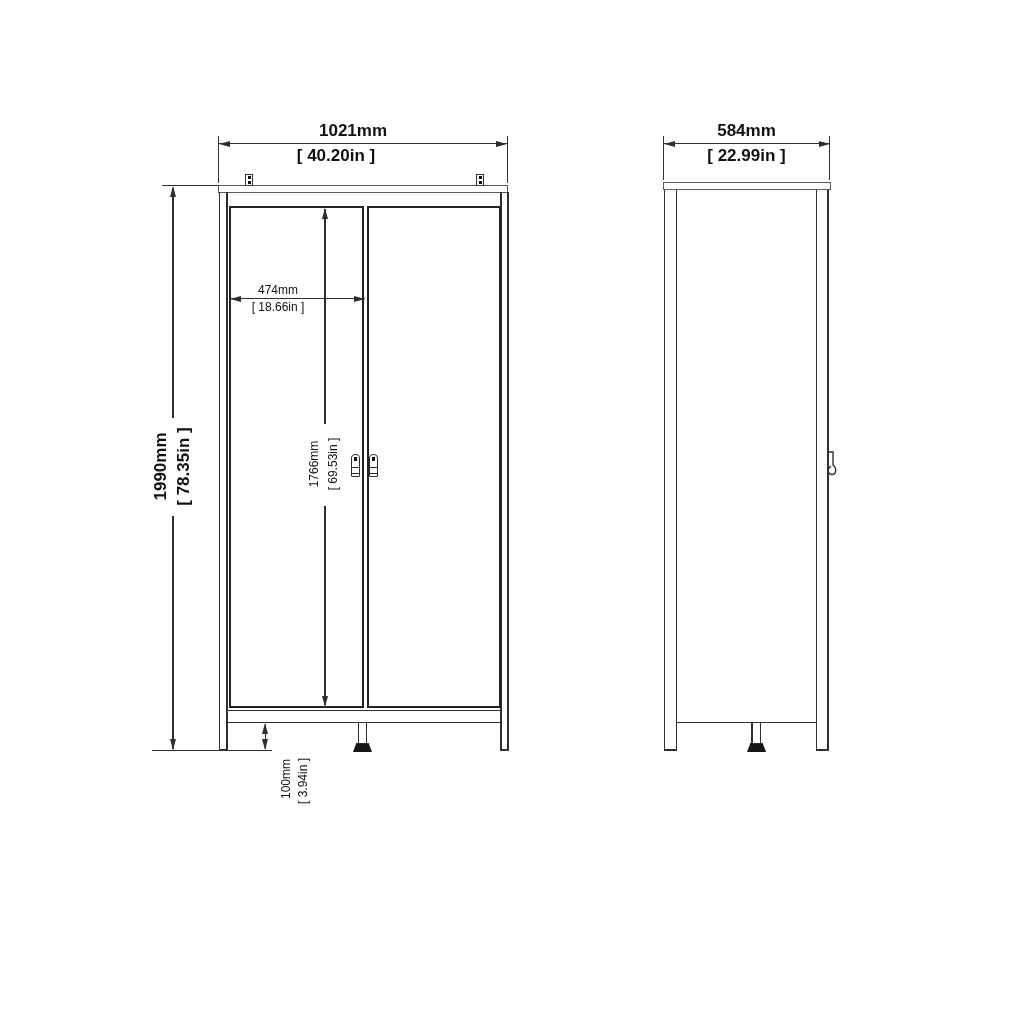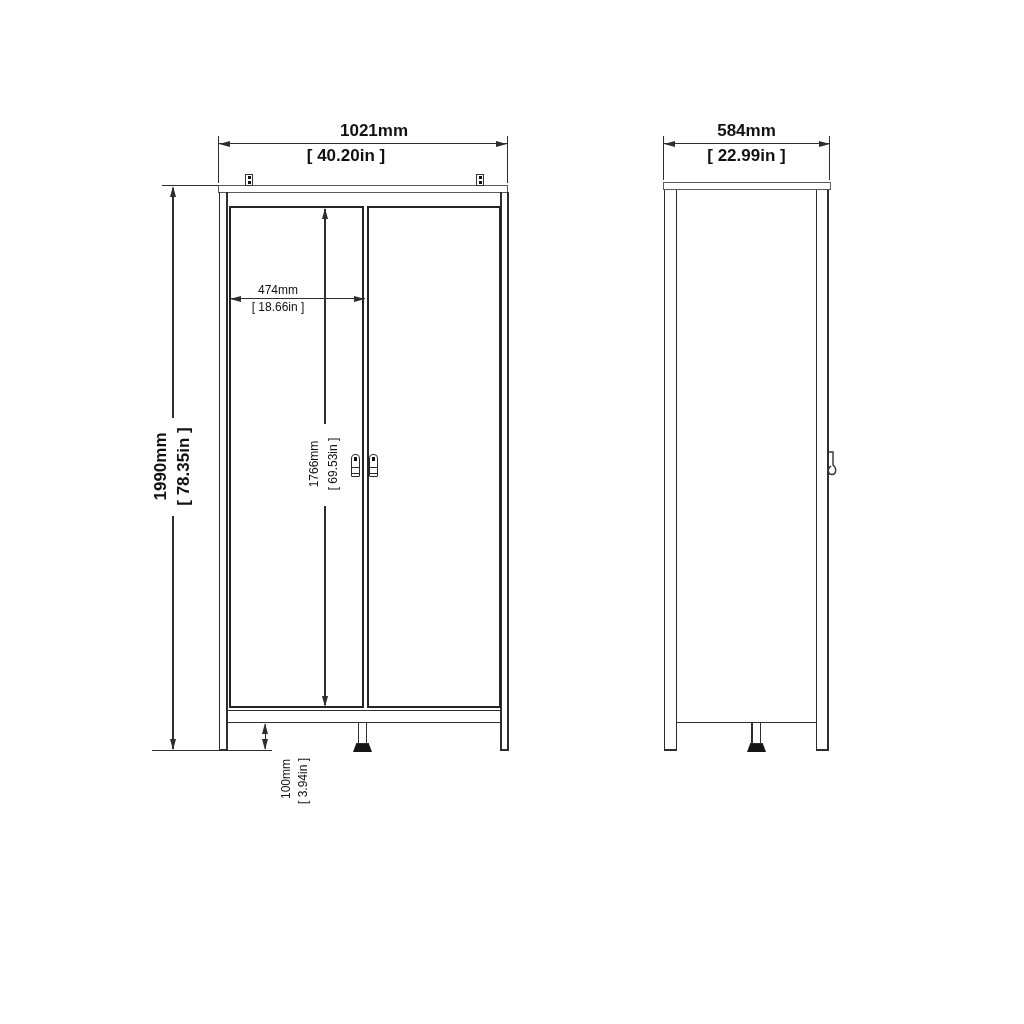--- a/index.html
+++ b/index.html
@@ -34,22 +34,22 @@
 
 <div class="canvas">
 
   <div>
 
     <div class="ln" style="left:219px;top:143px;width:288px;height:1.2px;"></div>
     <div class="ln" style="left:218.2px;top:136px;width:1.1px;height:47px;"></div>
     <div class="ln" style="left:507.2px;top:136px;width:1.1px;height:47px;"></div>
     <div class="ar ar-l" style="left:219px;top:140.5px;"></div>
     <div class="ar ar-r" style="left:496px;top:140.5px;"></div>
-    <div class="dimtxt big" style="left:229px;top:122px;width:290px;">1021mm</div>
-    <div class="dimtxt big" style="left:218px;top:147px;width:256px;">[ 40.20in ]</div>
+    <div class="dimtxt big" style="left:208px;top:122px;width:290px;">1021mm</div>
+    <div class="dimtxt big" style="left:208px;top:147px;width:256px;">[ 40.20in ]</div>
 
     <div class="ln" style="left:162px;top:184.6px;width:57px;height:1.1px;"></div>
     <div class="ln" style="left:152px;top:749.6px;width:120px;height:1.2px;"></div>
     <div class="ln" style="left:172.4px;top:188px;width:1.2px;height:230px;"></div>
     <div class="ln" style="left:172.4px;top:516px;width:1.2px;height:233px;"></div>
     <div class="ar ar-u" style="left:169.8px;top:186px;"></div>
     <div class="ar ar-d" style="left:169.8px;top:739px;"></div>
     <div class="dimtxt big rot" style="left:100px;top:458px;width:120px;">1990mm</div>
     <div class="dimtxt big rot" style="left:123px;top:458px;width:120px;">[ 78.35in ]</div>
 

